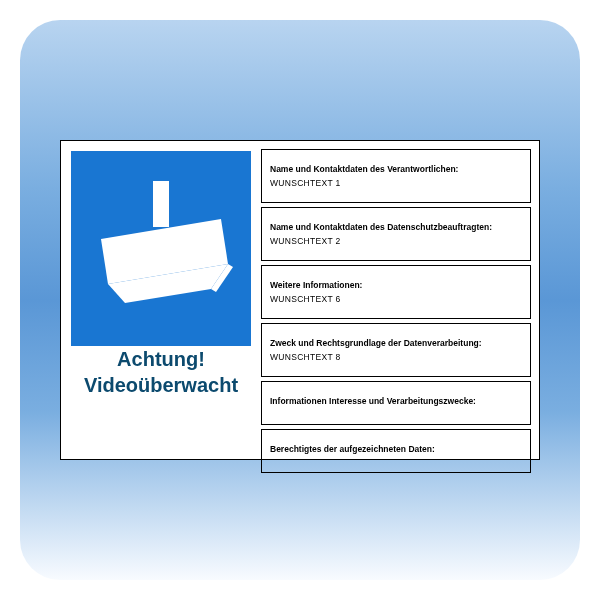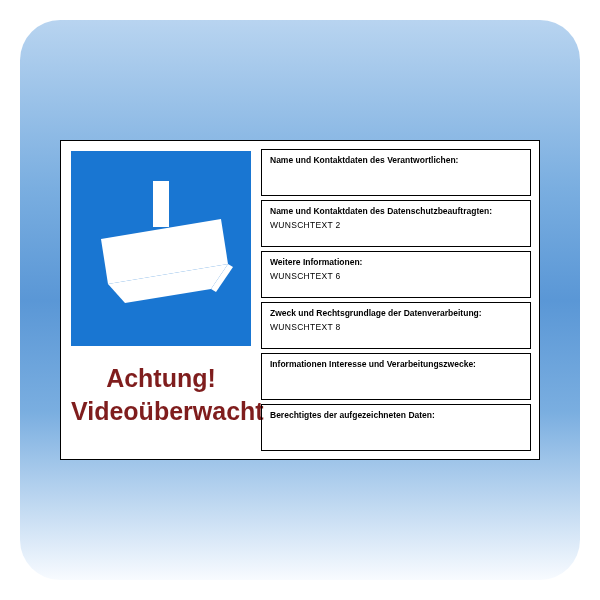--- a/index.html
+++ b/index.html
@@ -43,36 +43,35 @@
       width: 180px;
       height: 195px;
       background: #1976d2;
       display: flex;
       align-items: center;
       justify-content: center;
     }
     .warning-text {
       text-align: center;
       font-weight: bold;
-      font-size: 25px;
+      font-size: 20px;
       line-height: 1.3;
-      margin-top: 16px;
-      color: #7f1d1d;
+      color: #0c4a6e;
     }
     .right-panel {
       flex: 1;
       display: flex;
       flex-direction: column;
       padding: 6px 8px 6px 0;
     }
     .info-box {
       flex: 1;
       border: 1px solid #000;
       margin: 2px 0;
-      padding: 5px 8px;
+      padding: 14px 8px;
       display: flex;
       flex-direction: column;
       justify-content: flex-start;
     }
     .info-label {
       font-size: 8.5px;
       font-weight: bold;
       color: #000;
       margin-bottom: 4px;
     }
@@ -97,20 +96,21 @@
         </svg>
       </div>
       <div class="warning-text">
         <div>Achtung!</div>
         <div>Videoüberwacht</div>
       </div>
     </div>
     <div class="right-panel">
       <div class="info-box">
         <div class="info-label">Name und Kontaktdaten des Verantwortlichen:</div>
+        <div class="info-value">WUNSCHTEXT 1</div>
       </div>
       <div class="info-box">
         <div class="info-label">Name und Kontaktdaten des Datenschutzbeauftragten:</div>
         <div class="info-value">WUNSCHTEXT 2</div>
       </div>
       <div class="info-box">
         <div class="info-label">Weitere Informationen:</div>
         <div class="info-value">WUNSCHTEXT 6</div>
       </div>
       <div class="info-box">

